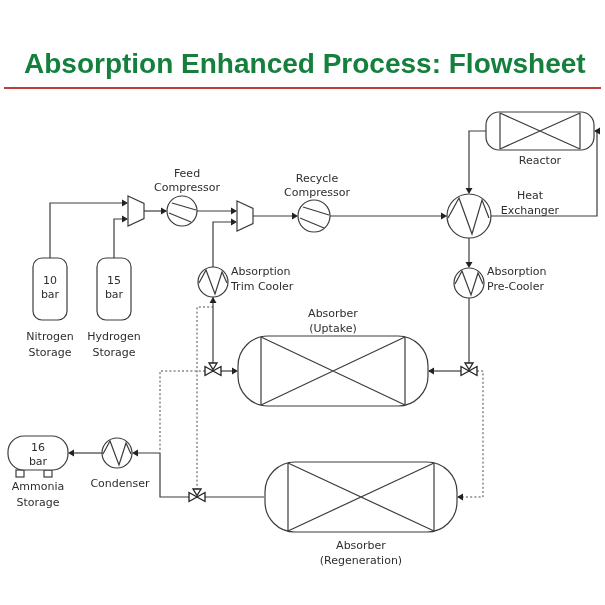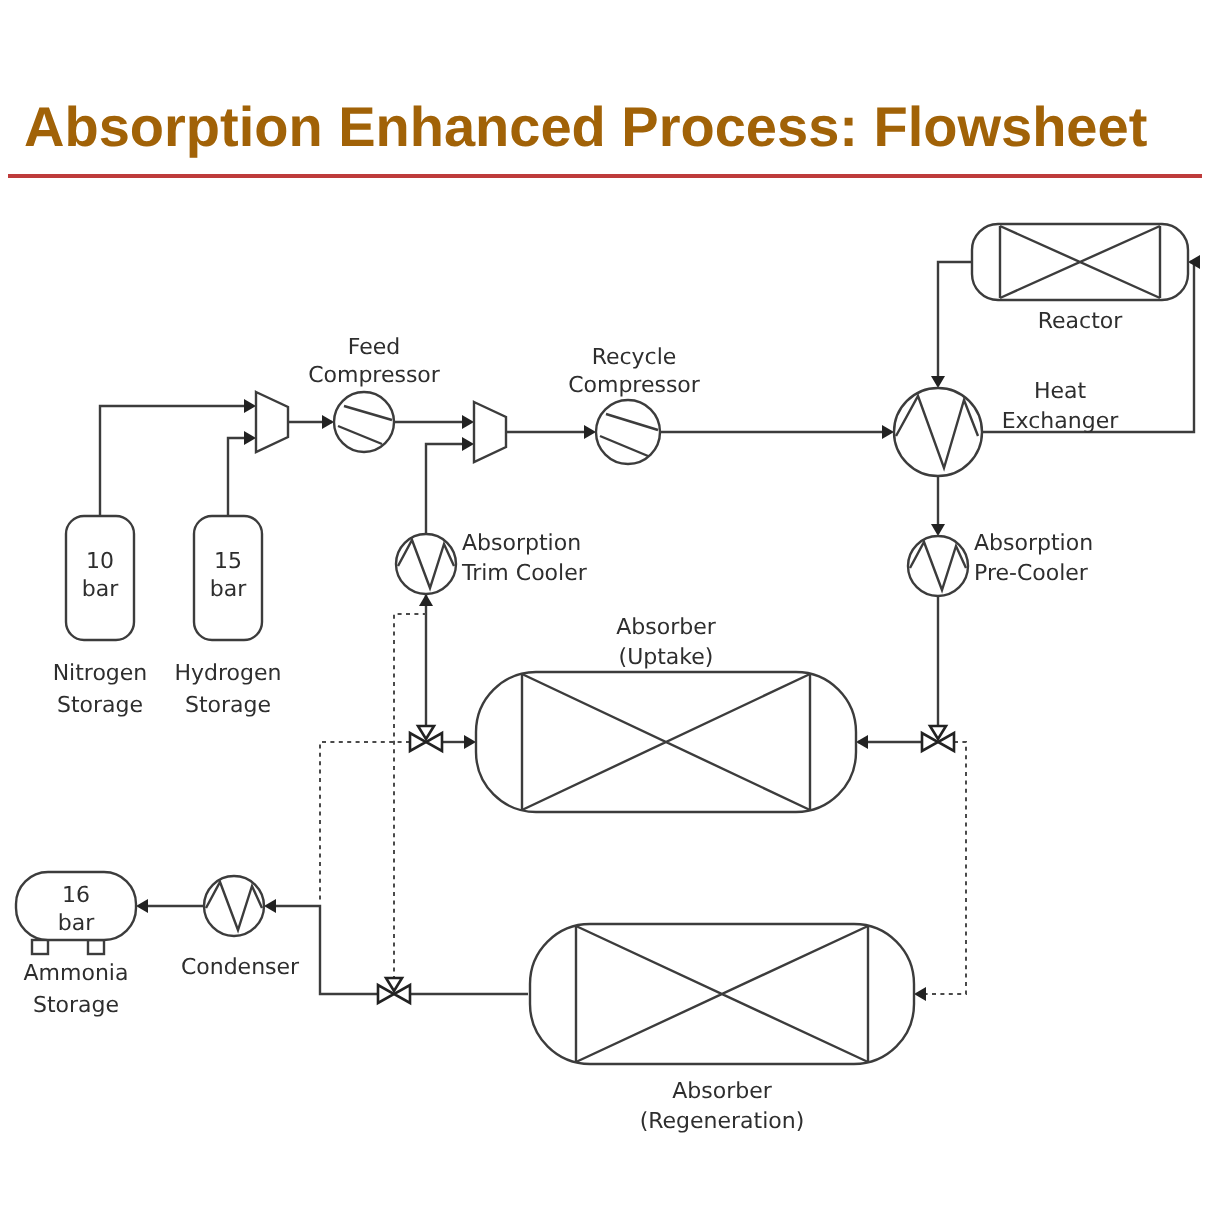--- a/index.html
+++ b/index.html
@@ -1,20 +1,20 @@
 <!DOCTYPE html>
 <html><head>
 <meta charset="utf-8">
 <style>
   html,body{margin:0;padding:0;background:#ffffff;width:605px;height:605px;overflow:hidden;}
   .slide{position:relative;width:605px;height:605px;font-family:"DejaVu Sans",sans-serif;}
   .slide-title{
-    position:absolute;left:12px;top:48px;margin:0;
+    position:absolute;left:24px;top:48px;margin:0;
     font-family:"Liberation Sans",sans-serif;
-    font-weight:bold;font-size:28px;line-height:32px;color:#a16207;
+    font-weight:bold;font-size:28px;line-height:32px;color:#15803d;
     white-space:nowrap;letter-spacing:0px;
   }
   .title-rule{position:absolute;left:4px;top:87px;width:597px;height:2px;background:#BE3B3B;}
   svg{position:absolute;left:0;top:0;}
   .lbl{font-family:"DejaVu Sans",sans-serif;font-size:11px;fill:#2E2E2E;}
   .eq{fill:#ffffff;stroke:#3C3C3C;stroke-width:1.2;}
   .ln{fill:none;stroke:#3C3C3C;stroke-width:1.2;}
   .dash{fill:none;stroke:#4A4A4A;stroke-width:1;stroke-dasharray:2,2.2;}
   .arr{fill:#222222;stroke:none;}
   .vlv{fill:#ffffff;stroke:#222222;stroke-width:1.3;}

